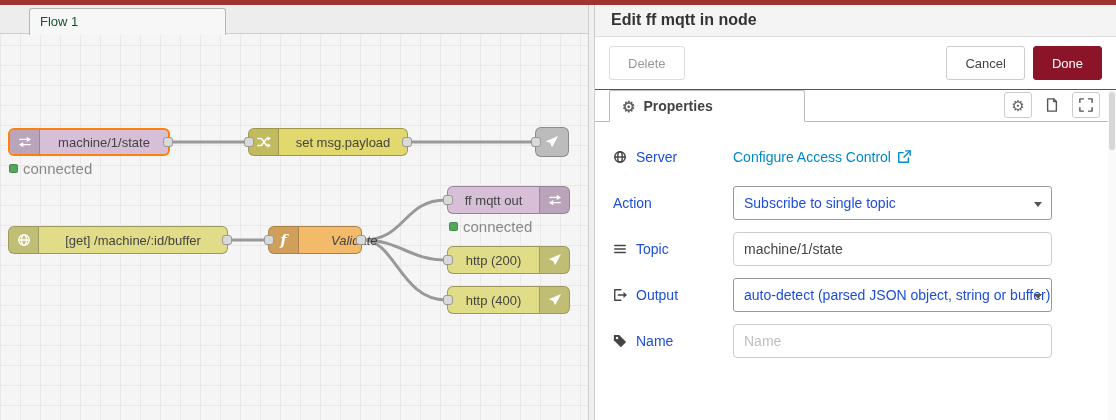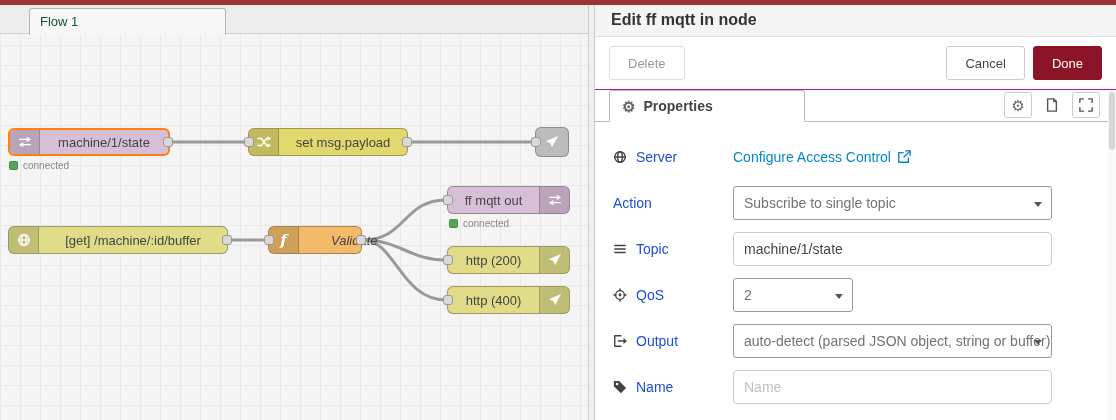--- a/index.html
+++ b/index.html
@@ -47,21 +47,21 @@
   .n-fn{background:var(--node-function);}
   .n-gray{background:var(--node-gray);border-radius:6px;}
   .n-gray .icon-area{width:100%;border-radius:5px;background:rgba(0,0,0,.05);}
   .port{position:absolute;width:10px;height:10px;background:#d9d9d9;
         border:1px solid #999;border-radius:3px;top:50%;margin-top:-5px;z-index:3;}
   .port.pl{left:-5px;} .port.pr{right:-5px;}
   .fn-f{font-family:"DejaVu Serif",serif;font-style:italic;font-weight:bold;
         font-size:15px;color:#fff;}
   .italic{font-style:italic;margin-left:24px;}
   .status{position:absolute;display:flex;align-items:center;gap:5px;
-          font-size:10px;color:#888;z-index:2;}
+          font-size:15px;color:#888;z-index:2;}
   .status-dot{width:9px;height:9px;border-radius:2px;background:var(--status-green);
               border:1px solid rgba(0,0,0,.15);}
 
   
   .divider{position:absolute;left:588px;top:5px;width:7px;height:415px;
            background:#f0f0f0;border-left:1px solid #ccc;border-right:1px solid #ccc;
            cursor:col-resize;z-index:10;}
 
   
   .panel{position:absolute;left:595px;top:0;width:521px;height:420px;background:#fff;}
@@ -90,21 +90,21 @@
   .tray-body{padding:18px 18px 0 18px;position:relative;}
   .form-row{display:flex;align-items:center;height:34px;margin-bottom:12px;}
   .form-label{width:120px;display:flex;align-items:center;gap:9px;font-size:14px;
               color:#1d4ed8;flex-shrink:0;}
   .fi{width:16px;height:14px;color:#444;flex-shrink:0;}
   .form-value{width:319px;position:relative;}
   .txt-input{width:100%;height:34px;border:1px solid #ccc;border-radius:4px;
              padding:0 10px;font-size:14px;color:#444;font-family:inherit;background:#fff;}
   .txt-input::placeholder{color:#c0c0c0;}
   .select{height:34px;border:1px solid #999;border-radius:3px;background:#fff;
-          line-height:32px;padding:0 26px 0 10px;font-size:14px;color:#737373;
+          line-height:32px;padding:0 26px 0 10px;font-size:14px;color:#1d4ed8;
           white-space:nowrap;overflow:hidden;position:relative;cursor:pointer;}
   .select::after{content:"";position:absolute;right:9px;top:15px;
                  border-left:4px solid transparent;border-right:4px solid transparent;
                  border-top:5px solid #555;}
   .link{color:var(--link-blue);font-size:14px;text-decoration:none;display:inline-flex;
         align-items:center;gap:6px;cursor:pointer;}
   .ext-ic{width:13px;height:13px;}
 
   .tray-scrollbar{position:absolute;right:0;top:90px;width:8px;height:330px;background:#fafafa;}
   .tray-scrollbar .thumb{position:absolute;top:2px;right:1px;width:6px;height:58px;
@@ -345,33 +345,20 @@
         <svg class="ic fi" viewBox="0 0 16 16">
             <use href="#i-bars"></use>
           </svg>
         <span>Topic</span>
       </span>
       <span class="form-value">
         <input class="txt-input" type="text" value="machine/1/state" style="">
       </span>
     </div>
 
-    <div class="form-row">
-      <span class="form-label">
-        <svg class="ic fi" viewBox="0 0 16 16">
-            <use href="#i-qos"></use>
-          </svg>
-        <span>QoS</span>
-      </span>
-      <span class="form-value">
-        <div class="select" style="width:120px">
-          <span>2</span>
-        </div>
-      </span>
-    </div>
 
     <div class="form-row">
       <span class="form-label">
         <svg class="ic fi" viewBox="0 0 16 16">
             <use href="#i-output"></use>
           </svg>
         <span>Output</span>
       </span>
       <span class="form-value">
         <div class="select">

